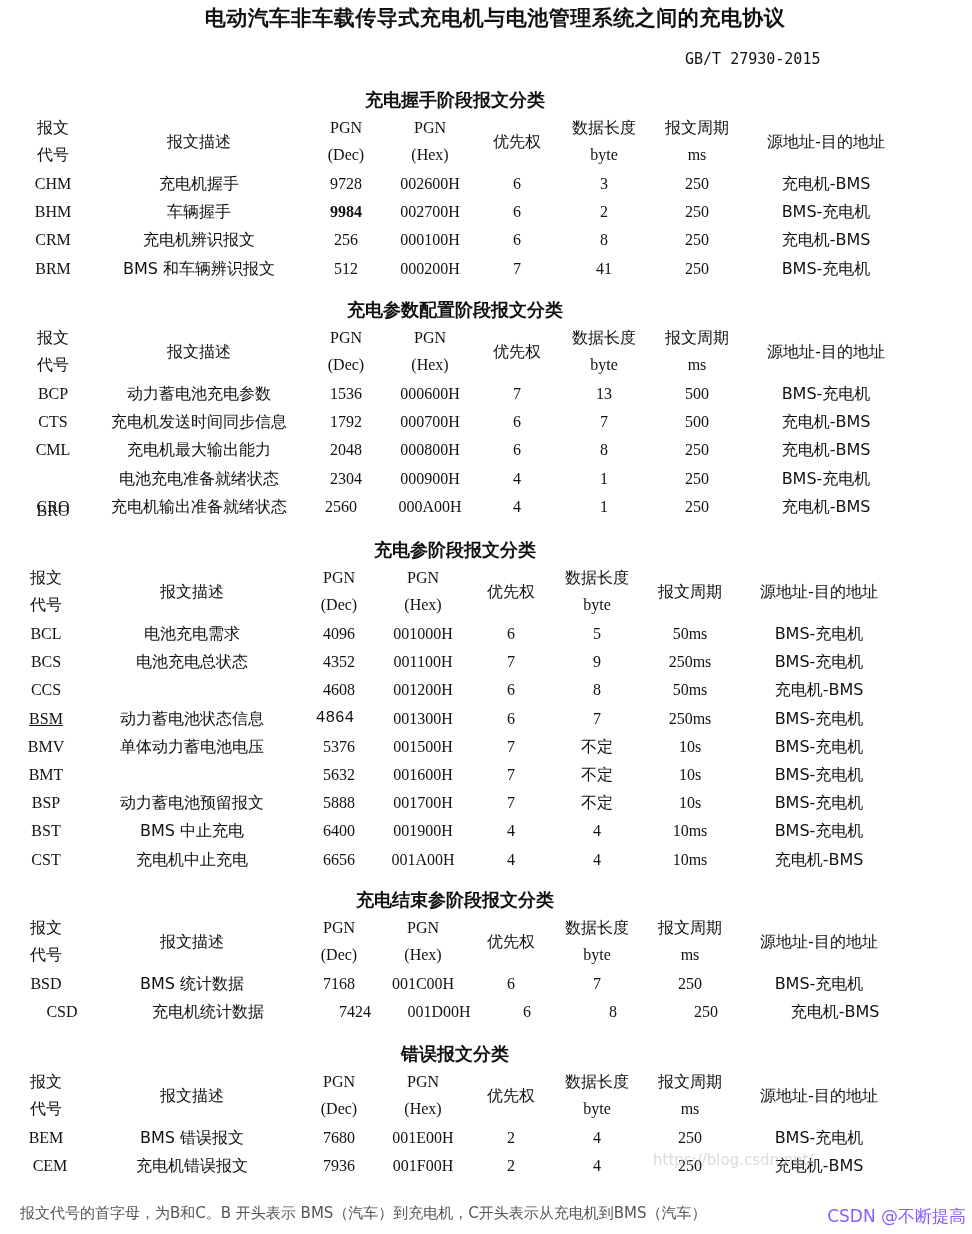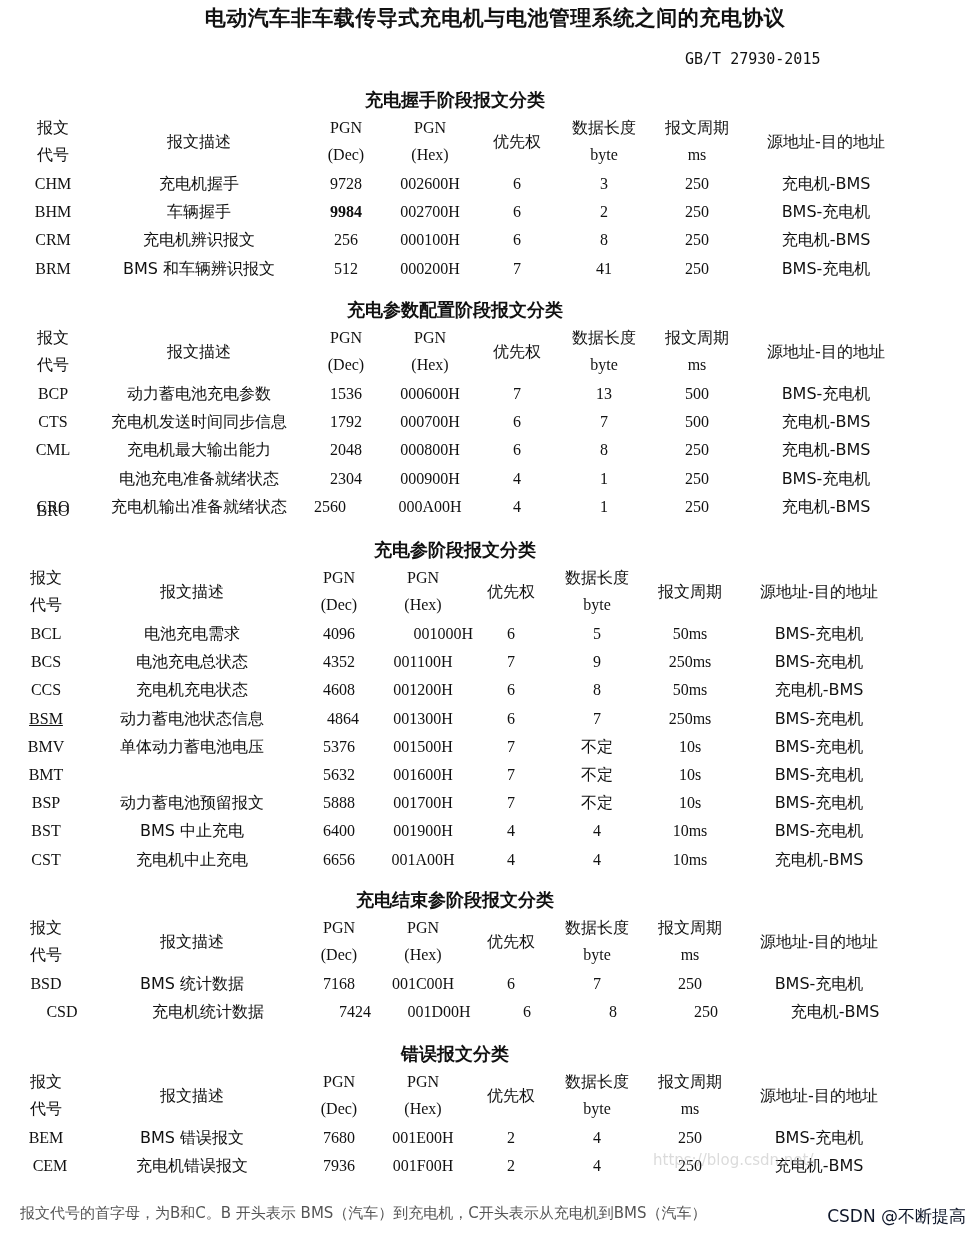--- a/index.html
+++ b/index.html
@@ -31,21 +31,21 @@
   .row .cell { top: 0; }
   .code-cell { font-weight: normal; }
   .footer-note {
     position: absolute; left: 20px; top: 1204px;
     font-family: "DejaVu Sans", "Liberation Sans", sans-serif;
     font-size: 15px; color: #555;
   }
   .csdn-mark {
     position: absolute; right: 6px; top: 1205px;
     font-family: "DejaVu Sans", "Liberation Sans", sans-serif;
-    font-size: 17px; color: #0f172a;
+    font-size: 17px; color: #8b5cf6;
   }
   .url-mark {
     position: absolute; left: 653px; top: 1151px;
     font-family: "DejaVu Sans", "Liberation Sans", sans-serif;
     font-size: 15px; color: rgba(190,190,190,0.55);
   }
 </style>
 </head>
 <body>
 
@@ -164,21 +164,21 @@
         <div class="cell" style="left: 311px; width: 70px; top: 0px;">2304</div>
         <div class="cell" style="left: 380px; width: 100px; top: 0px;">000900H</div>
         <div class="cell" style="left: 482px; width: 70px; top: 0px;">4</div>
         <div class="cell" style="left: 559px; width: 90px; top: 0px;">1</div>
         <div class="cell" style="left: 652px; width: 90px; top: 0px;">250</div>
         <div class="cell cjk" style="left: 746px; width: 160px; top: 0px;">BMS-充电机</div>
       </div>
       <div class="row" style="top: 194.8px;">
         <div class="cell code-cell" style="left: 23px; width: 60px; top: 0px;">CRO</div>
         <div class="cell cjk" style="left: 84px; width: 230px; top: 0px;">充电机输出准备就绪状态</div>
-        <div class="cell" style="left: 295px; width: 70px; top: 0px;">2560</div>
+        <div class="cell" style="left: 306px; width: 70px; top: 0px;">2560</div>
         <div class="cell" style="left: 380px; width: 100px; top: 0px;">000A00H</div>
         <div class="cell" style="left: 482px; width: 70px; top: 0px;">4</div>
         <div class="cell" style="left: 559px; width: 90px; top: 0px;">1</div>
         <div class="cell" style="left: 652px; width: 90px; top: 0px;">250</div>
         <div class="cell cjk" style="left: 746px; width: 160px; top: 0px;">充电机-BMS</div>
       </div>
     </div>
     <div class="section" style="top: 538px;">
       <div class="sec-title">充电参阶段报文分类</div>
       <div class="hdr">
@@ -192,50 +192,49 @@
         <div class="cell cjk" style="left: 476px; width: 70px; top: 14px;">优先权</div>
         <div class="cell cjk" style="left: 552px; width: 90px; top: 0px;">数据长度</div>
         <div class="cell" style="left: 552px; width: 90px; top: 27px;">byte</div>
         <div class="cell cjk" style="left: 645px; width: 90px; top: 14px;">报文周期</div>
         <div class="cell cjk" style="left: 739px; width: 160px; top: 14px;">源地址-目的地址</div>
       </div>
       <div class="row" style="top: 82px;">
         <div class="cell code-cell" style="left: 16px; width: 60px; top: 0px;">BCL</div>
         <div class="cell cjk" style="left: 77px; width: 230px; top: 0px;">电池充电需求</div>
         <div class="cell" style="left: 304px; width: 70px; top: 0px;">4096</div>
-        <div class="cell" style="left: 373px; width: 100px; top: 0px; text-align: right;">001000H</div>
+        <div class="cell" style="left: 373px; width: 100px; top: 0px;">001000H</div>
         <div class="cell" style="left: 476px; width: 70px; top: 0px;">6</div>
         <div class="cell" style="left: 552px; width: 90px; top: 0px;">5</div>
         <div class="cell" style="left: 645px; width: 90px; top: 0px;">50ms</div>
         <div class="cell cjk" style="left: 739px; width: 160px; top: 0px;">BMS-充电机</div>
       </div>
       <div class="row" style="top: 110.2px;">
         <div class="cell code-cell" style="left: 16px; width: 60px; top: 0px;">BCS</div>
         <div class="cell cjk" style="left: 77px; width: 230px; top: 0px;">电池充电总状态</div>
         <div class="cell" style="left: 304px; width: 70px; top: 0px;">4352</div>
         <div class="cell" style="left: 373px; width: 100px; top: 0px;">001100H</div>
         <div class="cell" style="left: 476px; width: 70px; top: 0px;">7</div>
         <div class="cell" style="left: 552px; width: 90px; top: 0px;">9</div>
         <div class="cell" style="left: 645px; width: 90px; top: 0px;">250ms</div>
         <div class="cell cjk" style="left: 739px; width: 160px; top: 0px;">BMS-充电机</div>
       </div>
       <div class="row" style="top: 138.4px;">
         <div class="cell code-cell" style="left: 16px; width: 60px; top: 0px;">CCS</div>
-        <div class="cell cjk" style="left: 77px; width: 230px; top: 0px;">充电机充电状态</div>
         <div class="cell" style="left: 304px; width: 70px; top: 0px;">4608</div>
         <div class="cell" style="left: 373px; width: 100px; top: 0px;">001200H</div>
         <div class="cell" style="left: 476px; width: 70px; top: 0px;">6</div>
         <div class="cell" style="left: 552px; width: 90px; top: 0px;">8</div>
         <div class="cell" style="left: 645px; width: 90px; top: 0px;">50ms</div>
         <div class="cell cjk" style="left: 739px; width: 160px; top: 0px;">充电机-BMS</div>
       </div>
       <div class="row" style="top: 166.6px;">
         <div class="cell code-cell" style="left: 16px; width: 60px; top: 0px; text-decoration: underline;">BSM</div>
         <div class="cell cjk" style="left: 77px; width: 230px; top: 0px;">动力蓄电池状态信息</div>
-        <div class="cell" style="left: 308px; width: 70px; top: 0px;">4864</div>
+        <div class="cell" style="left: 300px; width: 70px; top: 0px; font-family: Liberation Mono, monospace;">4864</div>
         <div class="cell" style="left: 373px; width: 100px; top: 0px;">001300H</div>
         <div class="cell" style="left: 476px; width: 70px; top: 0px;">6</div>
         <div class="cell" style="left: 552px; width: 90px; top: 0px;">7</div>
         <div class="cell" style="left: 645px; width: 90px; top: 0px;">250ms</div>
         <div class="cell cjk" style="left: 739px; width: 160px; top: 0px;">BMS-充电机</div>
       </div>
       <div class="row" style="top: 194.8px;">
         <div class="cell code-cell" style="left: 16px; width: 60px; top: 0px;">BMV</div>
         <div class="cell cjk" style="left: 77px; width: 230px; top: 0px;">单体动力蓄电池电压</div>
         <div class="cell" style="left: 304px; width: 70px; top: 0px;">5376</div>

